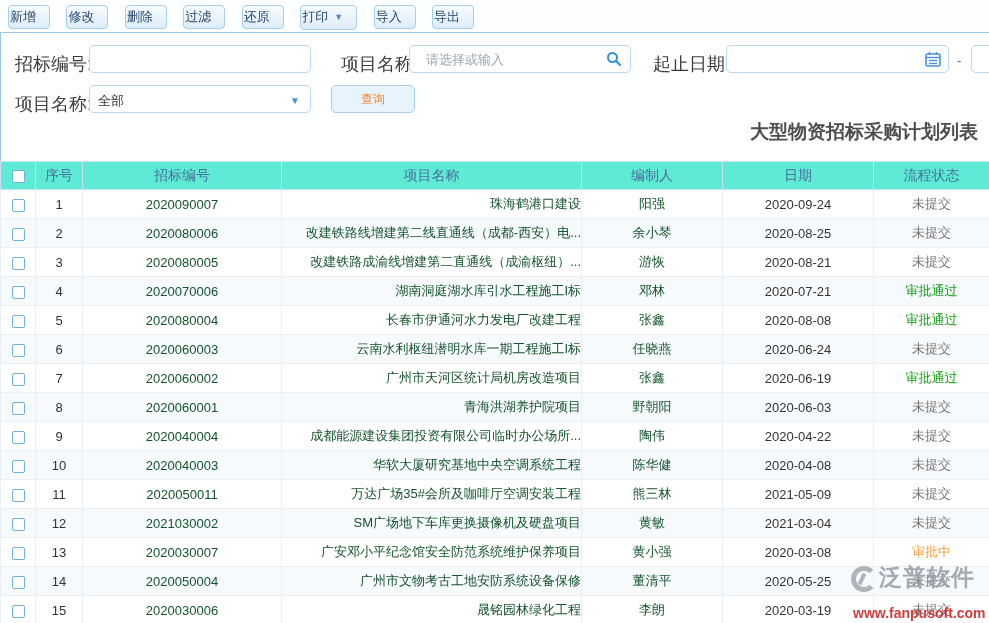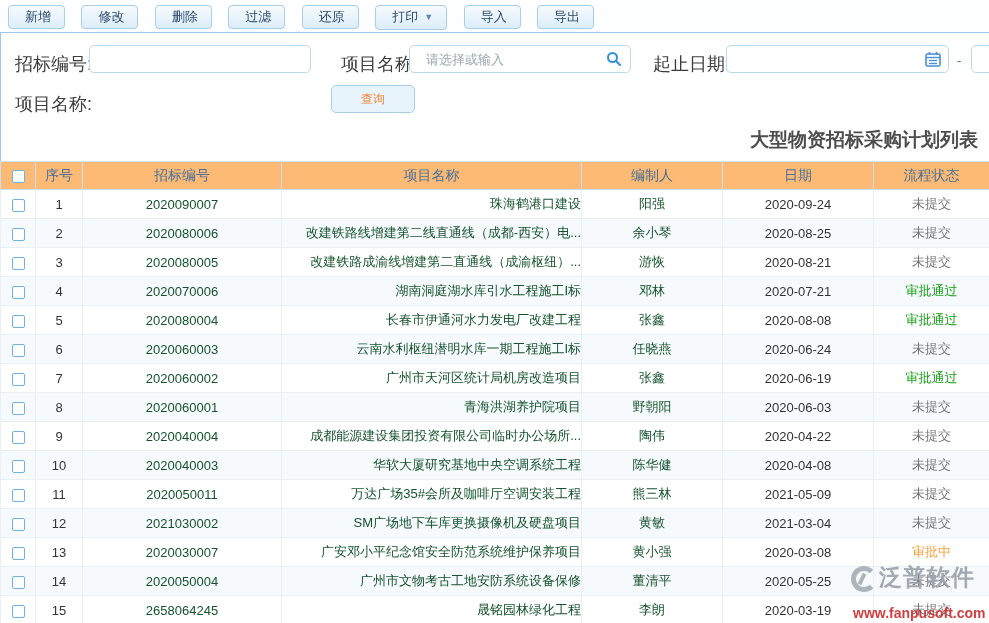--- a/index.html
+++ b/index.html
@@ -3,21 +3,21 @@
 <meta charset="utf-8">
 <style>
   * { margin:0; padding:0; box-sizing:border-box; }
   html,body { width:989px; height:623px; overflow:hidden; background:#fff;
     font-family:"Liberation Sans","DejaVu Sans",sans-serif; }
   .page { position:relative; width:989px; height:623px; }
 
   
   .toolbar { height:33px; padding:5px 0 0 8px; background:#fcfeff;
     border-bottom:1px solid #9dc6e8; white-space:nowrap; }
-  .tb-btn { display:inline-block; margin-right:12px; padding:3px 13px 4px 16px;
+  .tb-btn { display:inline-block; margin-right:12px; padding:3px 13px 4px 1px;
     background:linear-gradient(#f7fbfe,#dcedf9); border:1px solid #a9cee9;
     border-radius:4px; color:#29486e; font-size:13px; cursor:pointer; line-height:15px; }
   .tb-btn .caret { display:inline-block; margin-left:6px; font-size:9px; color:#5b87b8; vertical-align:1px; }
 
   
   .filters { position:absolute; left:0; top:33px; width:989px; height:128px;
     border-left:1px solid #9dc6e8; background:#fff; }
   .f-label { position:absolute; font-size:18px; color:#3c3c3c; }
   .f-input { position:absolute; height:28px; border:1px solid #b8d9f0; border-radius:5px;
     background:#fff; font-size:13px; color:#333; padding:0 16px; outline:none;
@@ -27,29 +27,29 @@
   .select-box { position:absolute; height:28px; border:1px solid #b8d9f0; border-radius:5px;
     background:#fff; font-size:13px; color:#333; padding:6px 8px 0 8px; cursor:pointer; }
   .select-box .sel-caret { position:absolute; right:10px; top:9px; font-size:10px; color:#4a90d9; }
   .query-btn { position:absolute; height:28px; width:84px; background:#e8f4fc;
     border:1px solid #a9cee9; border-radius:5px; color:#f5822b; font-size:12px;
     text-align:center; line-height:26px; cursor:pointer; }
   .dash { position:absolute; font-size:13px; color:#666; }
 
   
   .list-title { position:absolute; top:119px; right:11px; font-size:19px;
-    font-weight:bold; color:#4d4d4d;margin-top:8px; }
+    font-weight:bold; color:#4d4d4d; }
 
   
   .grid { position:absolute; left:0; top:161px; width:989px; border-collapse:collapse;
     table-layout:fixed; background:#fff; }
   .grid col.c0{width:35px}.grid col.c1{width:47px}.grid col.c2{width:199px}
   .grid col.c3{width:300px}.grid col.c4{width:141px}.grid col.c5{width:151px}
   .grid col.c6{width:116px}
-  .grid th { height:28px; background:#fdba74; color:#47719c; font-size:14px;
+  .grid th { height:28px; background:#5eead4; color:#47719c; font-size:14px;
     font-weight:normal; border:1px solid #c9e0f2; border-top:1px solid #cfe4f4; }
   .grid td { height:29px; font-size:13px; border:1px solid #e8eff5; text-align:center;
     color:#333; overflow:hidden; white-space:nowrap; text-overflow:ellipsis; }
   .grid tr.even td { background:#f7fafd; }
   .grid td.c-project { text-align:right; padding-left:8px; }
   .link { color:#14532d; text-decoration:none; cursor:pointer; }
   .chk { display:inline-block; width:13px; height:13px; background:#fff;
     border:1px solid #6fb1e2; border-radius:2px; vertical-align:middle; cursor:pointer; }
   td.c-status.unsubmitted { color:#737373; }
   td.c-status.approved    { color:#16a016; }
@@ -100,20 +100,24 @@
       <line x1="1" y1="6.5" x2="15" y2="6.5" stroke="#4a90d9" stroke-width="1.4"></line>
       <line x1="4.5" y1="1" x2="4.5" y2="4" stroke="#4a90d9" stroke-width="1.6"></line>
       <line x1="11.5" y1="1" x2="11.5" y2="4" stroke="#4a90d9" stroke-width="1.6"></line>
       <line x1="4" y1="9.5" x2="12" y2="9.5" stroke="#4a90d9" stroke-width="1.4"></line>
       <line x1="4" y1="12.5" x2="12" y2="12.5" stroke="#4a90d9" stroke-width="1.4"></line>
     </svg>
     <span class="dash" style="left:956px; top:20px;">-</span>
     <input class="f-input" style="left: 970px; top: 12px; width: 80px;" type="text" value="">
 
     <span class="f-label" style="left:14px; top:59px;">项目名称:</span>
+    <div class="select-box" style="left:88px; top:52px; width:222px;">
+      <span>全部</span>
+      <span class="sel-caret">▼</span>
+    </div>
     <div class="query-btn" style="left:330px; top:52px;">查询</div>
   </div>
 
   <div class="list-title">大型物资招标采购计划列表</div>
 
   <table class="grid">
     <colgroup>
       <col class="c0">
         <col class="c1">
         <col class="c2">
@@ -270,21 +274,21 @@
       <td><a class="link c-bid">2020050004</a></td>
       <td class="c-project"><a class="link c-prj">广州市文物考古工地安防系统设备保修</a></td>
       <td><a class="link c-cmp">董清平</a></td>
       <td class="c-date">2020-05-25</td>
       <td class="c-status unsubmitted">未提交</td>
     </tr>
 
     <tr>
       <td><span class="chk"></span></td>
       <td class="c-no">15</td>
-      <td><a class="link c-bid">2658064245</a></td>
+      <td><a class="link c-bid">2020030006</a></td>
       <td class="c-project"><a class="link c-prj">晟铭园林绿化工程</a></td>
       <td><a class="link c-cmp">李朗</a></td>
       <td class="c-date">2020-03-19</td>
       <td class="c-status unsubmitted">未提交</td>
     </tr>
   </tbody>
   </table>
 
   <div class="watermark">
     <div class="wm-row">

